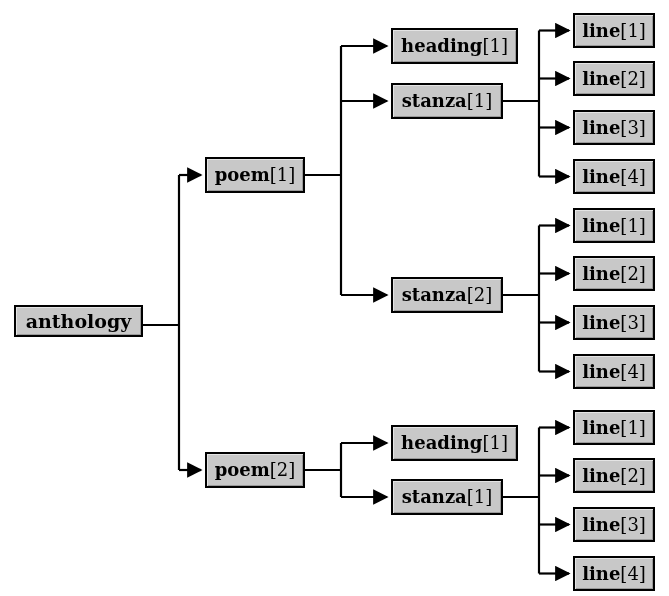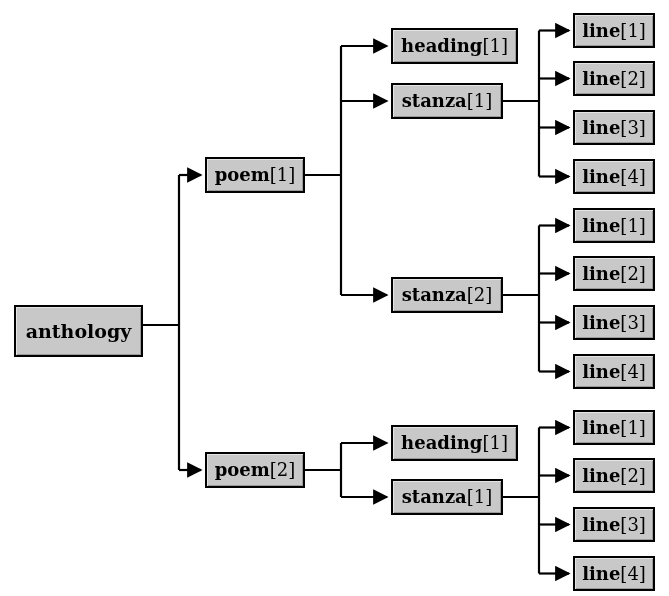--- a/index.html
+++ b/index.html
@@ -83,21 +83,21 @@
         <path d="M 503 497 H 539"></path>
         <path d="M 539 427.5 V 573.5"></path>
         <path d="M 539 427.5 H 569" marker-end="url(#arrow)"></path>
         <path d="M 539 475.5 H 569" marker-end="url(#arrow)"></path>
         <path d="M 539 524.5 H 569" marker-end="url(#arrow)"></path>
         <path d="M 539 573.5 H 569" marker-end="url(#arrow)"></path>
       </g>
   </svg>
 
   <div id="node-layer">
-      <div class="node" style="left: 14px; top: 305px; width: 129px; height: 52px; font-size: 19px; background: rgb(200, 200, 200); border-color: rgb(0, 0, 0); color: rgb(0, 0, 0);">
+      <div class="node" style="left: 14px; top: 305px; width: 129px; height: 32px; font-size: 19px; background: rgb(200, 200, 200); border-color: rgb(0, 0, 0); color: rgb(0, 0, 0);">
         <span class="nm">anthology</span>
         <span class="idx"></span>
       </div>
       <div class="node" style="left: 205px; top: 157px; width: 100px; height: 36px; font-size: 18px; background: rgb(200, 200, 200); border-color: rgb(0, 0, 0); color: rgb(0, 0, 0);">
         <span class="nm">poem</span>
         <span class="idx">[1]</span>
       </div>
       <div class="node" style="left: 205px; top: 452px; width: 100px; height: 36px; font-size: 18px; background: rgb(200, 200, 200); border-color: rgb(0, 0, 0); color: rgb(0, 0, 0);">
         <span class="nm">poem</span>
         <span class="idx">[2]</span>

